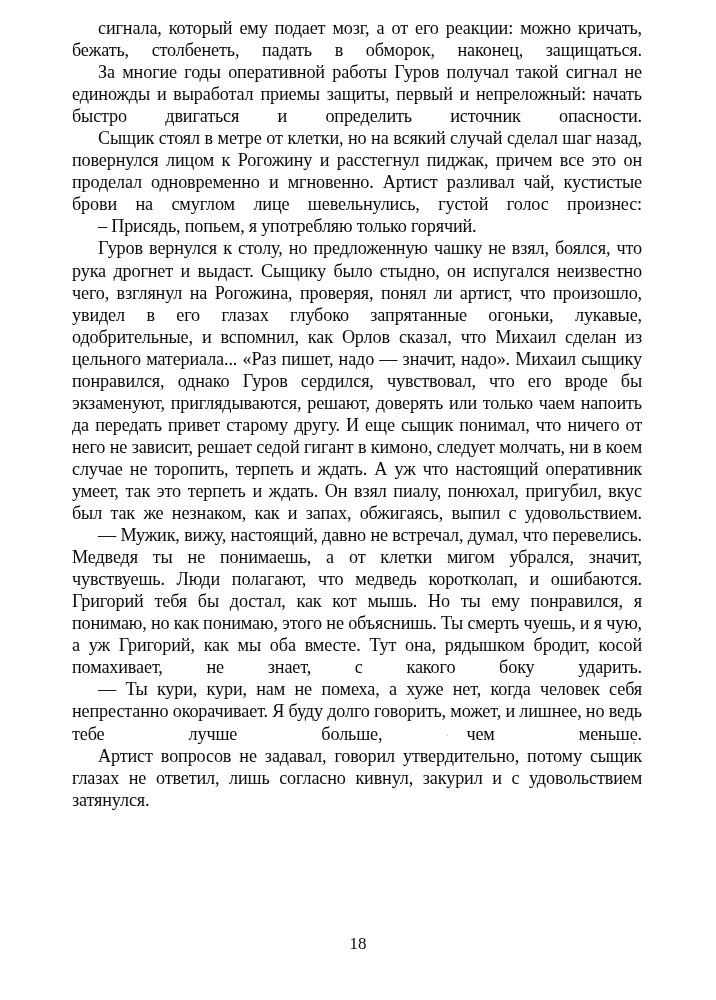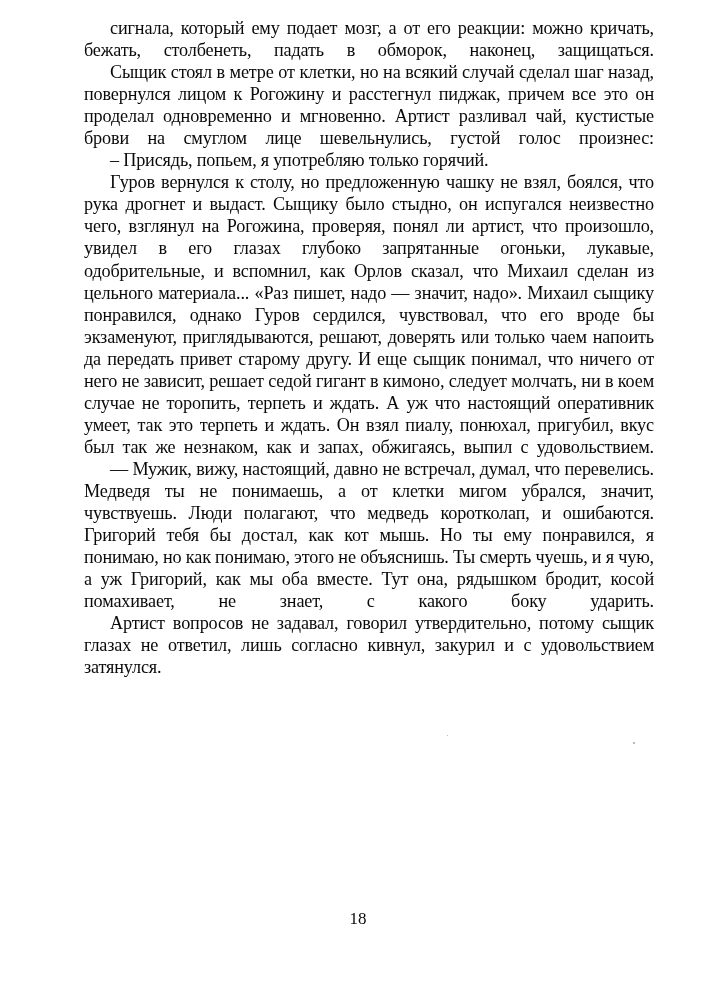--- a/index.html
+++ b/index.html
@@ -19,21 +19,21 @@
   .page {
     position: relative;
     width: 716px;
     height: 1000px;
     background: #ffffff;
     box-sizing: border-box;
   }
 
   .text-block {
     position: absolute;
-    left: 84px;
+    left: 72px;
     top: 17px;
     width: 570px;
   }
 
   .para {
     margin: 0;
     padding: 0;
     font-size: 18.2px;
     line-height: 22.05px;
     text-align: justify;
@@ -51,21 +51,21 @@
 
   
   .para.full-justify {
     text-align-last: justify;
   }
 
   .page-number {
     position: absolute;
     left: 0;
     right: 0;
-    top: 909px;
+    top: 934px;
     text-align: center;
     font-size: 17px;
     line-height: 20px;
     color: #0a0a0a;
   }
 
   
   .speckle {
     position: absolute;
     background: #555;
@@ -75,30 +75,32 @@
 </style>
 </head>
 <body>
 
 <div class="page">
 
   <div class="text-block">
 
     <p class="para full-justify">сигнала, который ему подает мозг, а от его реакции: можно кричать, бежать, столбенеть, падать в обморок, наконец, защищаться.</p>
 
+    <p class="para full-justify">За многие годы оперативной работы Гуров получал такой сигнал не единожды и выработал приемы защиты, первый и непреложный: начать быстро двигаться и определить источник опасности.</p>
 
     <p class="para full-justify">Сыщик стоял в метре от клетки, но на всякий случай сделал шаг назад, повернулся лицом к Рогожину и расстегнул пиджак, причем все это он проделал одновременно и мгновенно. Артист разливал чай, кустистые брови на смуглом лице шевельнулись, густой голос произнес:</p>
 
     <p class="para dialogue">– Присядь, попьем, я употребляю только горячий.</p>
 
     <p class="para full-justify">Гуров вернулся к столу, но предложенную чашку не взял, боялся, что рука дрогнет и выдаст. Сыщику было стыдно, он испугался неизвестно чего, взглянул на Рогожина, проверяя, понял ли артист, что произошло, увидел в его глазах глубоко запрятанные огоньки, лукавые, одобрительные, и вспомнил, как Орлов сказал, что Михаил сделан из цельного материала... «Раз пишет, надо — значит, надо». Михаил сыщику понравился, однако Гуров сердился, чувствовал, что его вроде бы экзаменуют, приглядываются, решают, доверять или только чаем напоить да передать привет старому другу. И еще сыщик понимал, что ничего от него не зависит, решает седой гигант в кимоно, следует молчать, ни в коем случае не торопить, терпеть и ждать. А уж что настоящий оперативник умеет, так это терпеть и ждать. Он взял пиалу, понюхал, пригубил, вкус был так же незнаком, как и запах, обжигаясь, выпил с удовольствием.</p>
 
     <p class="para dialogue full-justify">— Мужик, вижу, настоящий, давно не встречал, думал, что перевелись. Медведя ты не понимаешь, а от клетки мигом убрался, значит, чувствуешь. Люди полагают, что медведь коротколап, и ошибаются. Григорий тебя бы достал, как кот мышь. Но ты ему понравился, я понимаю, но как понимаю, этого не объяснишь. Ты смерть чуешь, и я чую, а уж Григорий, как мы оба вместе. Тут она, рядышком бродит, косой помахивает, не знает, с какого боку ударить.</p>
 
 
+    <p class="para dialogue full-justify">— Ты кури, кури, нам не помеха, а хуже нет, когда человек себя непрестанно окорачивает. Я буду долго говорить, может, и лишнее, но ведь тебе лучше больше, чем меньше.</p>
 
     <p class="para full-justify">Артист вопросов не задавал, говорил утвердительно, потому сыщик глазах не ответил, лишь согласно кивнул, закурил и с удовольствием затянулся.</p>
 
 
   </div>
 
   <div class="page-number">18</div>
 
   <div class="speckle" style="left:633px; top:742px; width:2px; height:2px;"></div>
   <div class="speckle" style="left:447px; top:735px; width:1px; height:1px;"></div>

